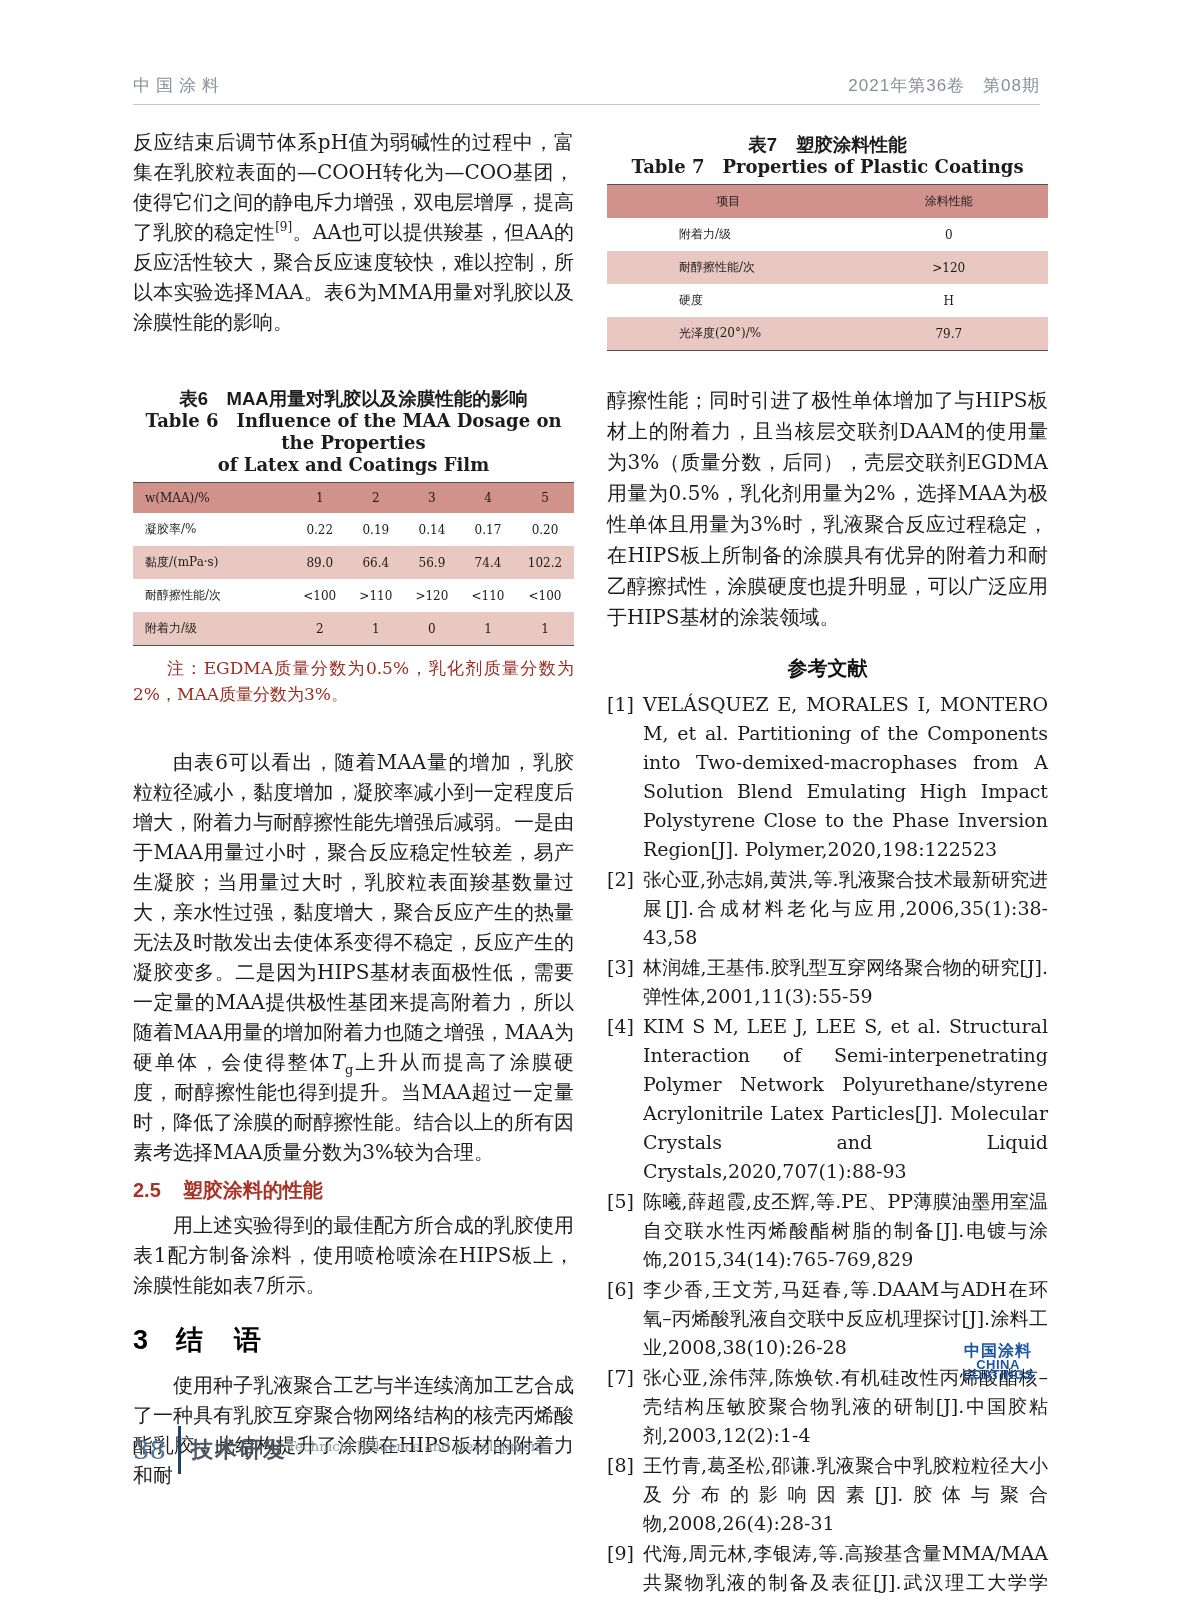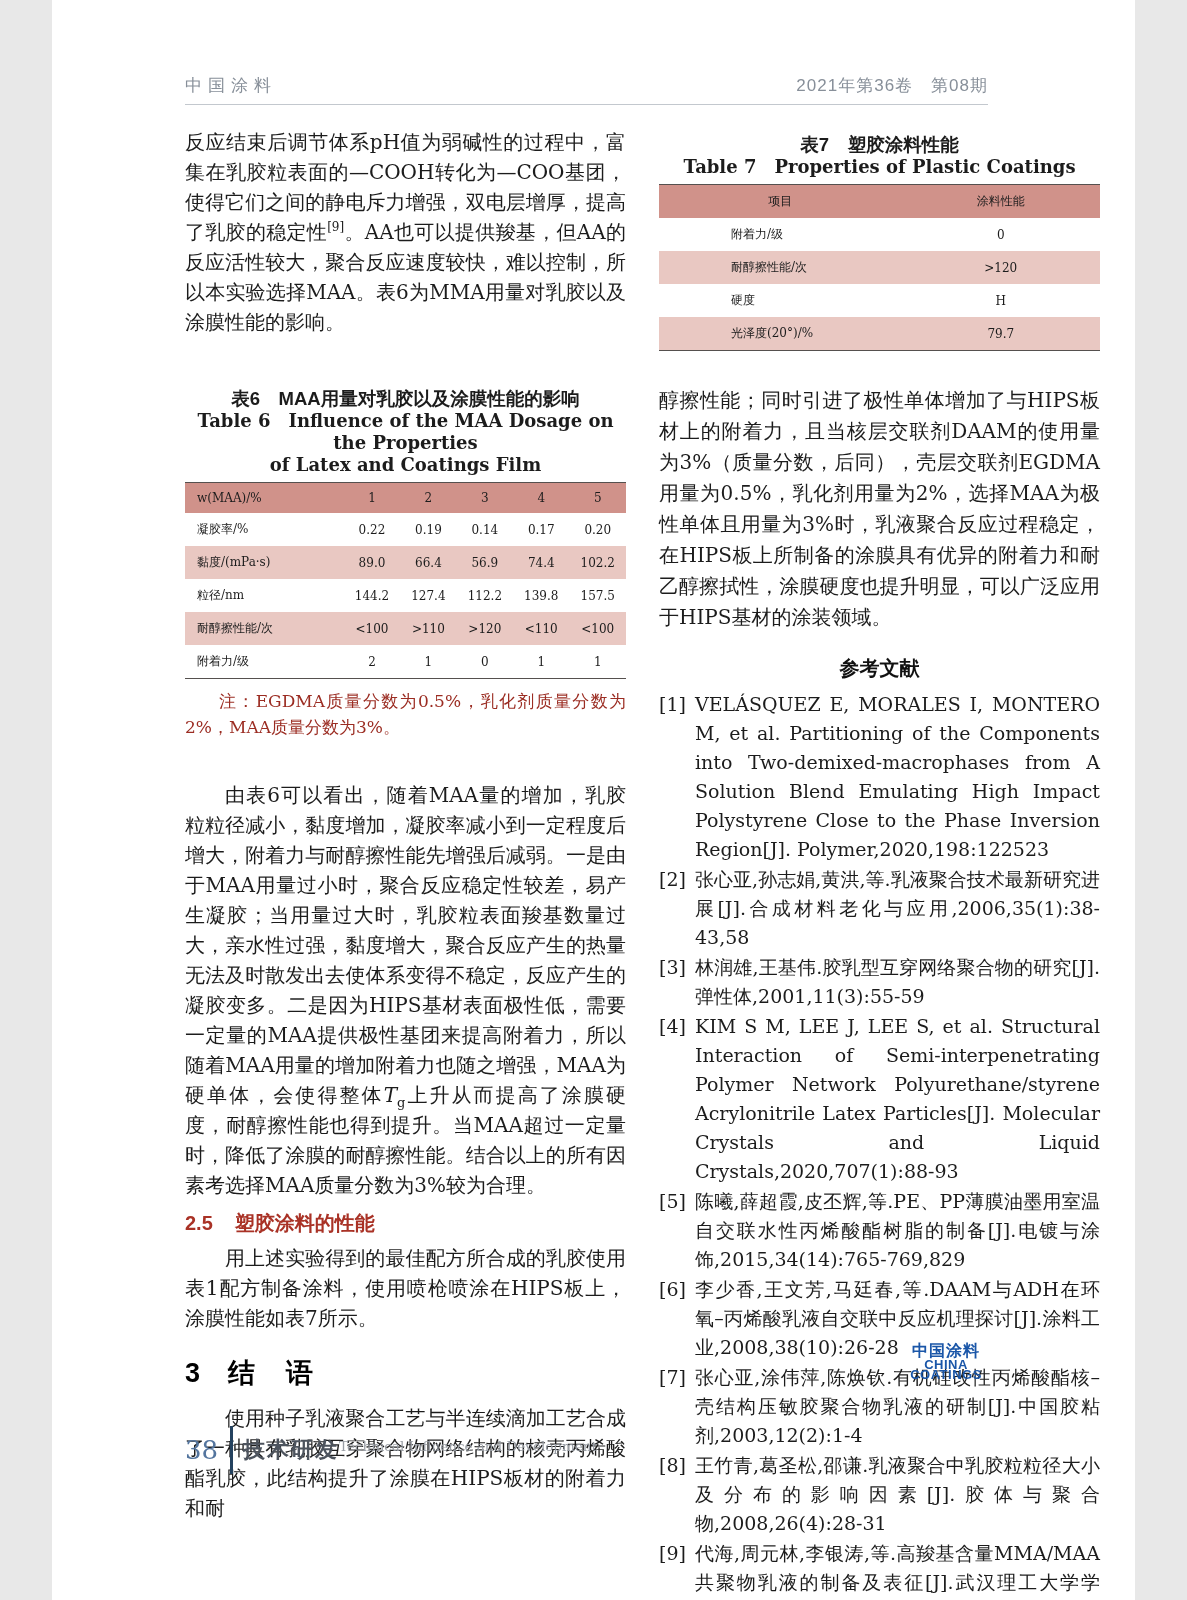--- a/index.html
+++ b/index.html
@@ -1,18 +1,18 @@
 <!DOCTYPE html>
 <html><head>
 <meta charset="utf-8">
 <style>
   * { margin:0; padding:0; box-sizing:border-box; }
   body { background:#e8e8e8; font-family:"DejaVu Serif","Liberation Serif",serif; }
   .page {
-    position:relative; width:1083px; height:1600px; margin:0 auto;
+    position:relative; width:1187px; height:1600px; margin:0 auto;
     background:#ffffff; color:#1c1c1c; overflow:hidden;
   }
   
   .page-header {
     position:absolute; top:74px; left:133px; right:147px;
     display:flex; justify-content:space-between; align-items:flex-end;
     padding-bottom:7px; border-bottom:1.5px solid #c3c8ce;
     color:#878f99; font-size:17px;
     font-family:"Liberation Sans","DejaVu Sans",sans-serif;
   }
@@ -134,28 +134,20 @@
             </tr>
             <tr>
               <td>黏度/(mPa·s)</td>
               <td>89.0</td>
               <td>66.4</td>
               <td>56.9</td>
               <td>74.4</td>
               <td>102.2</td>
             </tr>
             <tr>
-              <td>粒径/nm</td>
-              <td>144.2</td>
-              <td>127.4</td>
-              <td>112.2</td>
-              <td>139.8</td>
-              <td>157.5</td>
-            </tr>
-            <tr>
               <td>耐醇擦性能/次</td>
               <td>&lt;100</td>
               <td>&gt;110</td>
               <td>&gt;120</td>
               <td>&lt;110</td>
               <td>&lt;100</td>
             </tr>
             <tr>
               <td>附着力/级</td>
               <td>2</td>

